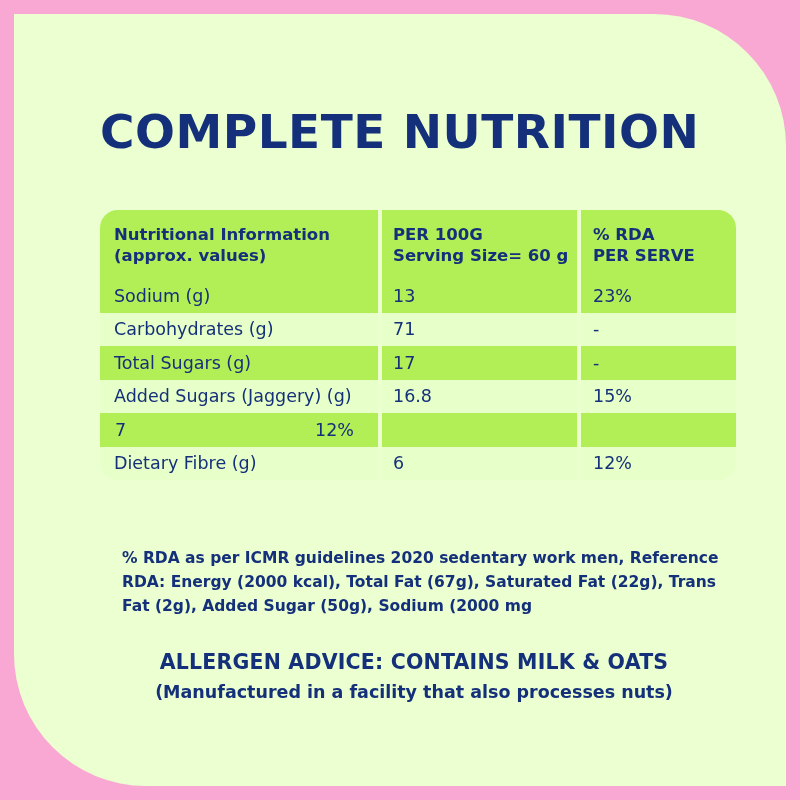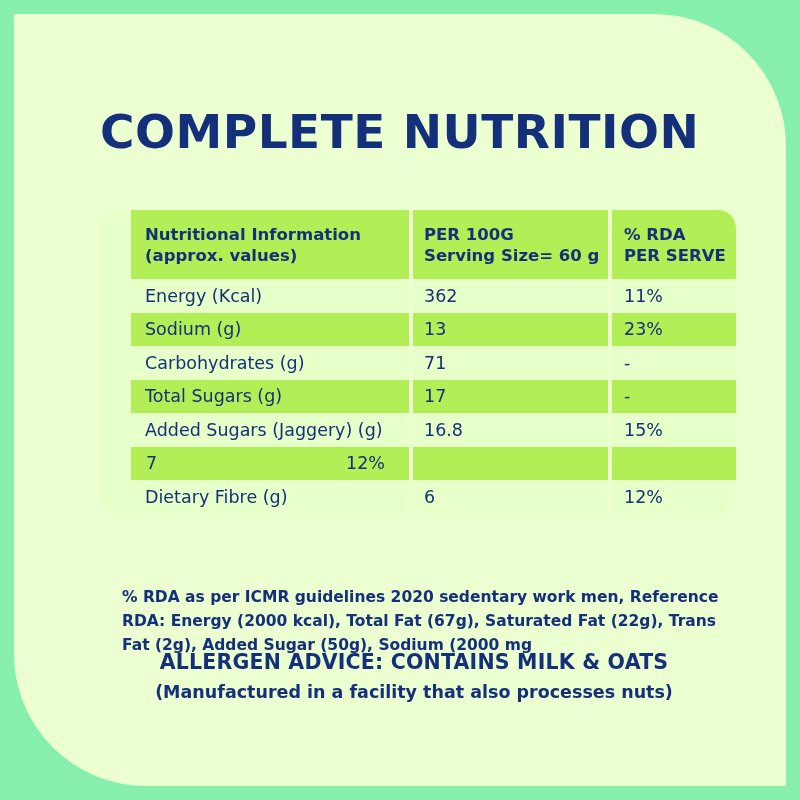--- a/index.html
+++ b/index.html
@@ -11,21 +11,21 @@
     height: 800px;
     overflow: hidden;
     font-family: "DejaVu Sans", sans-serif;
     background: #AEF055;
   }
 
   #label-card {
     position: relative;
     width: 800px;
     height: 800px;
-    background: #86efac;
+    background: #f9a8d4;
     box-sizing: border-box;
   }
 
   #inner-panel {
     position: absolute;
     left: 14px;
     top: 14px;
     right: 14px;
     bottom: 14px;
     background: #EBFFD0;
@@ -53,21 +53,20 @@
     width: 636px;
     border-radius: 18px;
     overflow: hidden;
     background: #E7FFC8;
   }
 
   .table-row {
     display: flex;
     align-items: center;
     position: relative;
-    margin-left: 31px;
   }
 
   .table-row.stripe-light { background: #E7FFC8; }
   .table-row.stripe-dark  { background: #B2EF57; }
 
   #table-header-row {
     background: #B2EF57;
     align-items: flex-start;
     padding-top: 14px;
     padding-bottom: 13px;
@@ -106,21 +105,20 @@
 
   #footnote {
     position: absolute;
     left: 108px;
     top: 532px;
     width: 600px;
     color: #15307A;
     font-size: 15.5px;
     font-weight: bold;
     line-height: 1.55;
-    margin-top: 39px;
   }
 
   #allergen-heading {
     position: absolute;
     left: 0;
     top: 636px;
     width: 800px;
     text-align: center;
     color: #15307A;
     font-size: 20.5px;
@@ -159,27 +157,20 @@
         <div class="cell col-value">
           <div>PER 100G</div>
           <div>Serving Size= 60 g</div>
         </div>
         <div class="cell col-rda">
           <div>% RDA</div>
           <div>PER SERVE</div>
         </div>
       </div>
 
-      <div class="table-row data-row stripe-light">
-        <div class="vline vline-1"></div>
-        <div class="vline vline-2"></div>
-        <div class="cell data-cell col-name">Energy (Kcal)</div>
-        <div class="cell data-cell col-value">362</div>
-        <div class="cell data-cell col-rda">11%</div>
-      </div>
 
       <div class="table-row data-row stripe-dark">
         <div class="vline vline-1"></div>
         <div class="vline vline-2"></div>
         <div class="cell data-cell col-name">Sodium (g)</div>
         <div class="cell data-cell col-value">13</div>
         <div class="cell data-cell col-rda">23%</div>
       </div>
 
       <div class="table-row data-row stripe-light">

